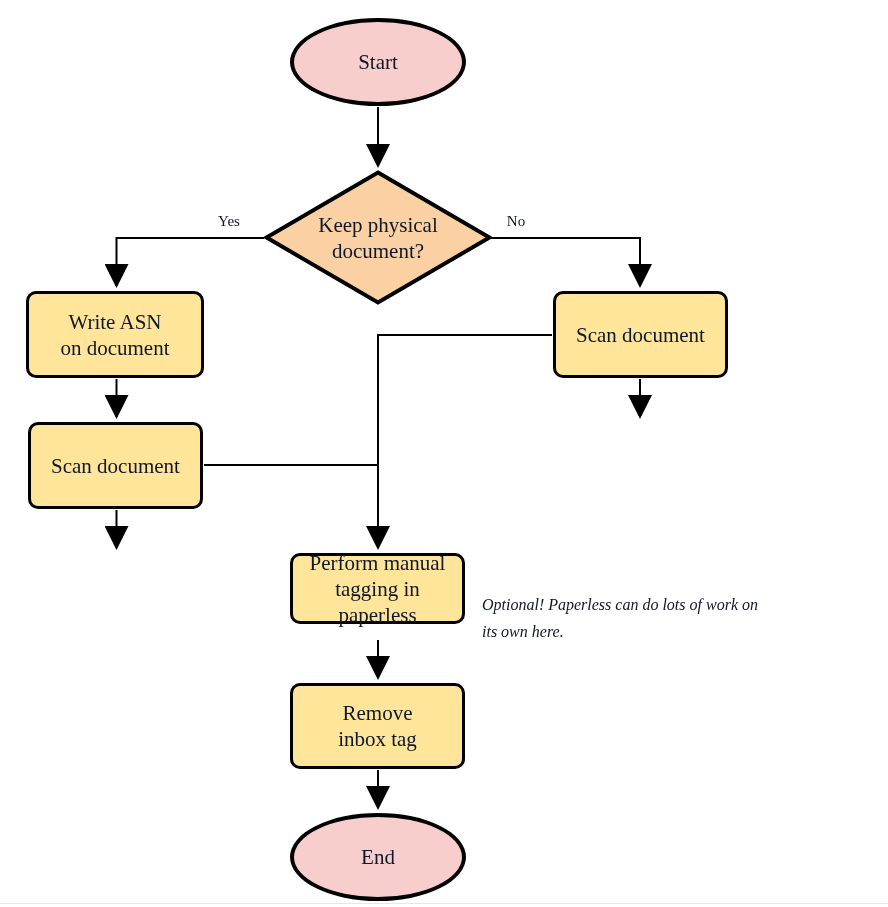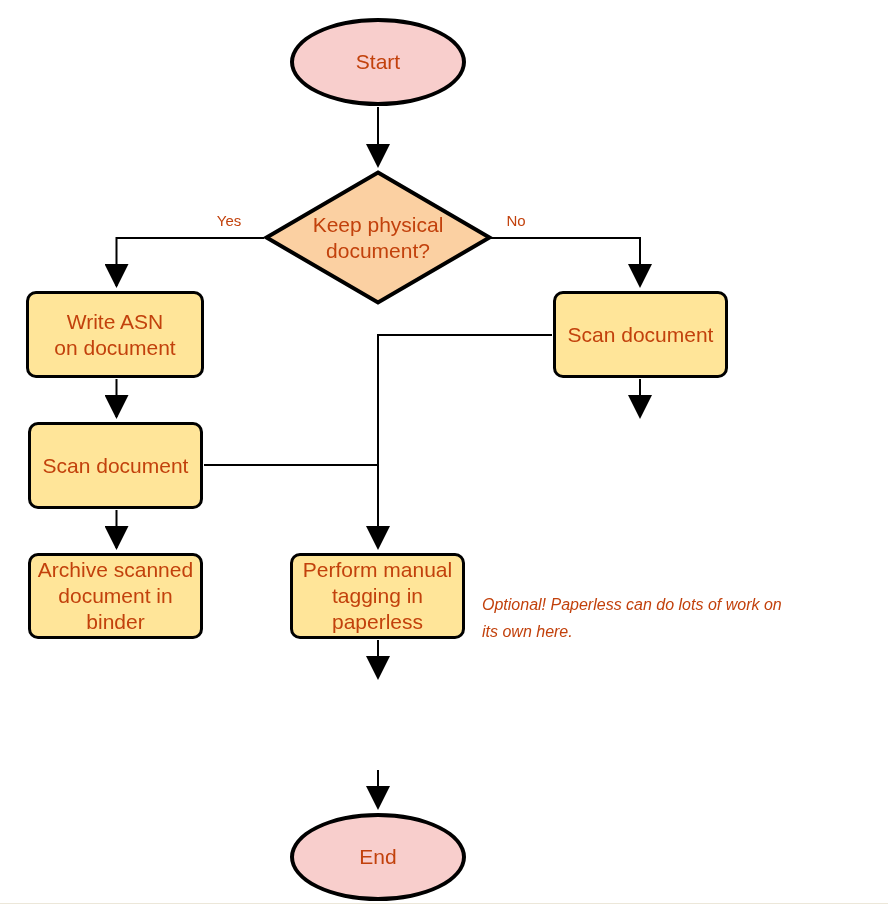--- a/index.html
+++ b/index.html
@@ -2,22 +2,22 @@
 <html style="--terminal-fill: #f8cecc; --decision-fill: #fbd0a2; --process-fill: #ffe599; --stroke: #000000;"><head>
 <meta charset="utf-8">
 <style>
   html, body { margin: 0; padding: 0; background: #ffffff; }
   .stage {
     position: relative;
     width: 888px;
     height: 907px;
     background: #ffffff;
     overflow: hidden;
-    font-family: Liberation Sans, sans-serif;
-    color: #c2410c;
+    font-family: Liberation Serif, serif;
+    color: #0f172a;
   }
   svg.connectors {
     position: absolute;
     left: 0; top: 0;
     width: 888px; height: 907px;
   }
   svg.connectors path.edge {
     fill: none;
     stroke: var(--stroke, #000);
     stroke-width: 2;
@@ -121,32 +121,31 @@
 
   <div class="edge-label" style="left:229px; top:210px;">Yes</div>
 
   <div class="edge-label" style="left:516px; top:210px;">No</div>
 
   <div class="node process" style="left:26px; top:291px; width:178px; height:87px;">Write ASN
 on document</div>
 
   <div class="node process" style="left:28px; top:422px; width:175px; height:87px;">Scan document</div>
 
-  <div class="node process" style="left:28px; top:553px; width:175px; height:86px;">Archive scanned
-document in
-binder</div>
 
   <div class="node process" style="left:553px; top:291px; width:175px; height:87px;">Scan document</div>
 
 
-  <div class="node process" style="left:290px; top:553px; width:175px; height:86px;">Perform manual
+  <div class="node process" style="left:290px; top:553px; width:175px; height:71px;">Perform manual
 tagging in
 paperless</div>
 
   <div class="note" style="left:482px; top:591px; width:404px;">Optional! Paperless can do lots of work on
 its own here.</div>
 
+  <div class="node process" style="left:290px; top:683px; width:175px; height:86px;">Remove
+inbox tag</div>
 
   <div class="node terminal" style="left:290px; top:813px; width:176px; height:88px;">End</div>
 
   <div class="bottom-divider"></div>
 
 </div>
 
 </body></html>

